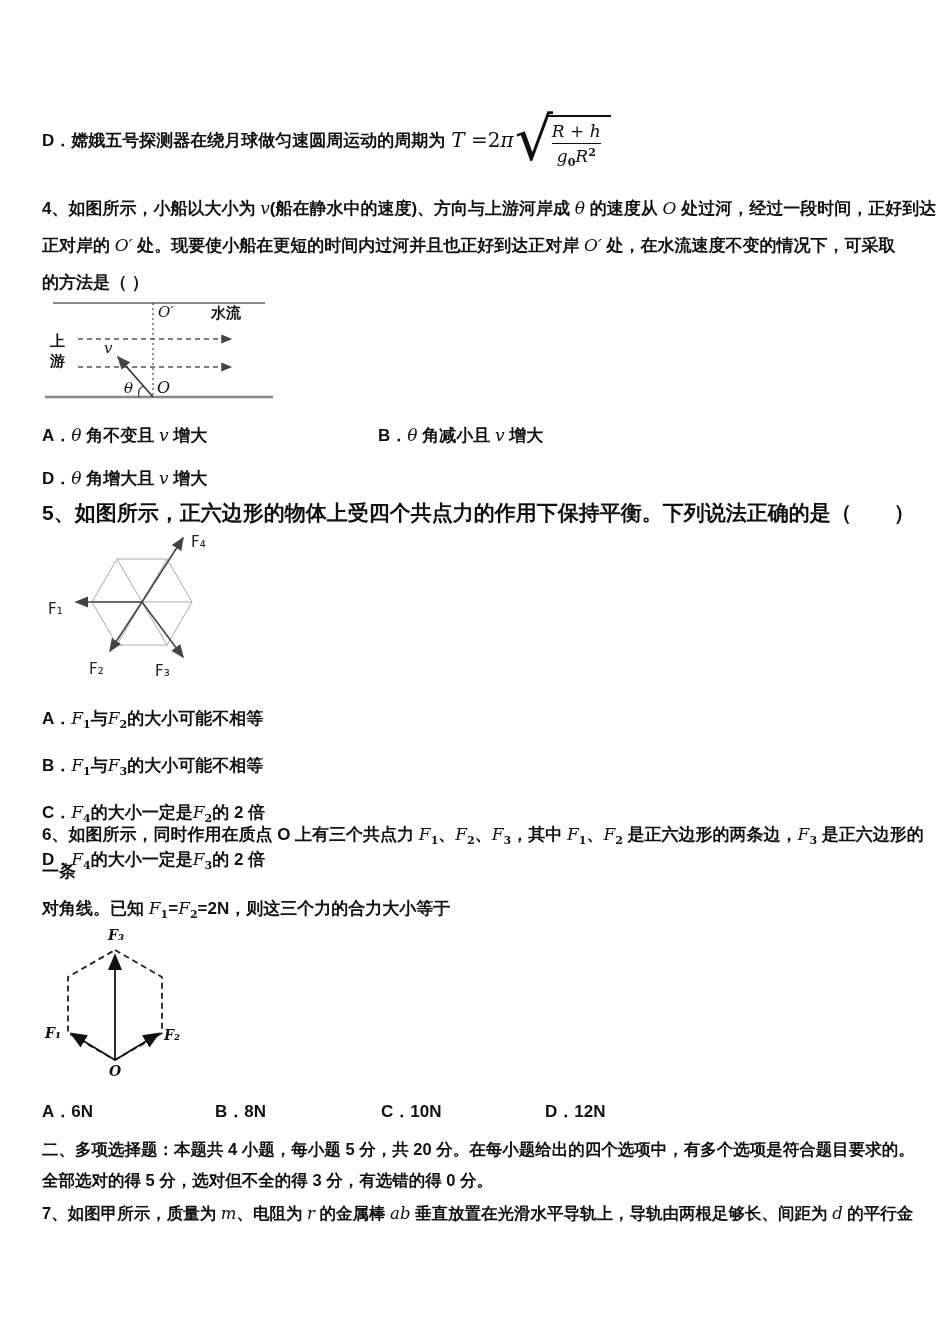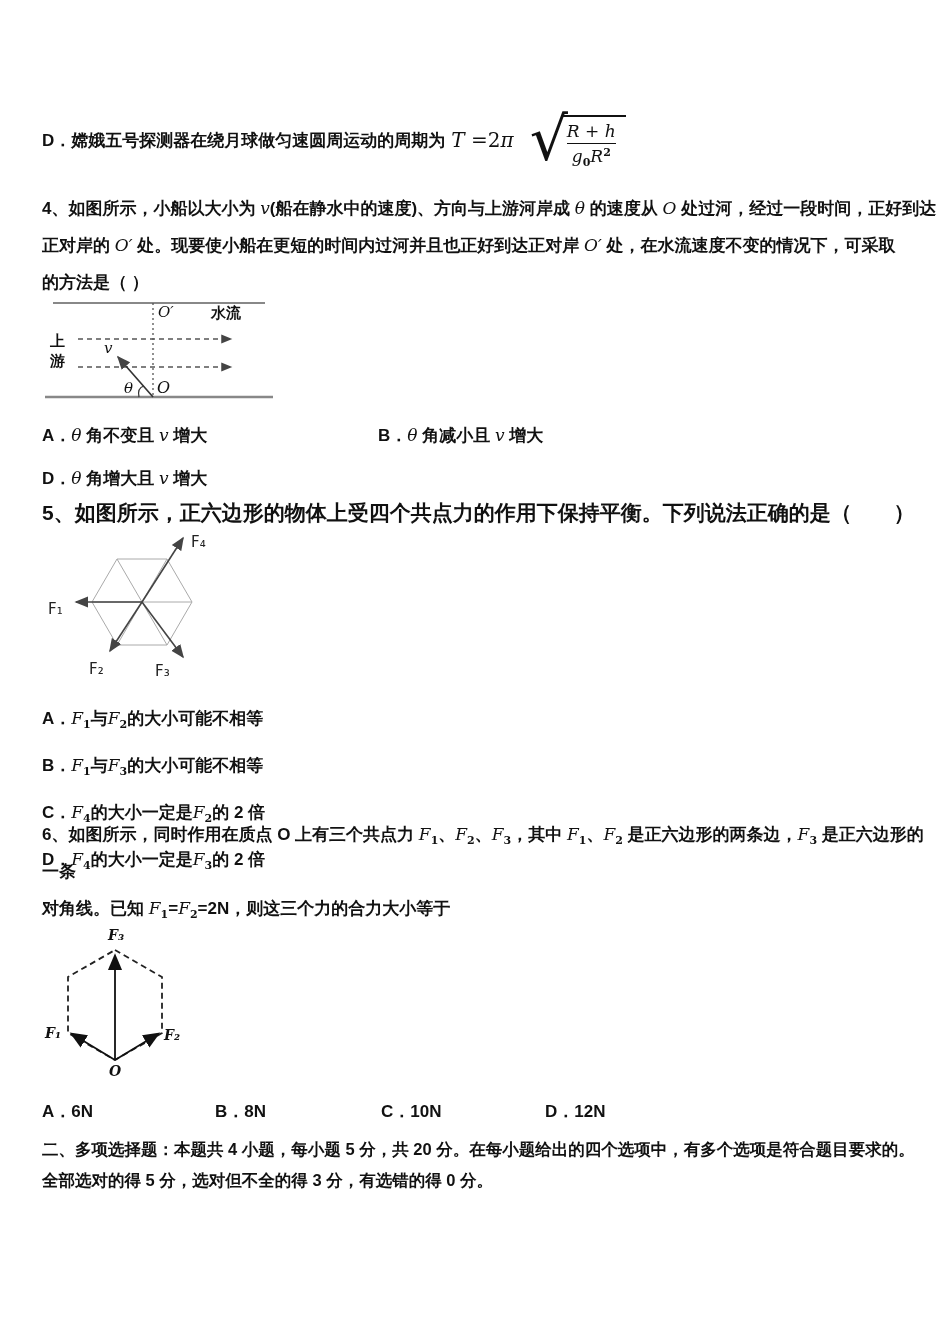--- a/index.html
+++ b/index.html
@@ -9,21 +9,21 @@
   .cn { font-weight:700; }
   .var { font-family:"DejaVu Serif","Liberation Serif",serif; font-style:italic; font-weight:500; }
   sub, sup { font-family:"DejaVu Serif","Liberation Serif",serif; font-style:normal; font-weight:600;
              font-size:11px; line-height:0; }
   sub { vertical-align:baseline; position:relative; top:4px; }
   sup { vertical-align:baseline; position:relative; top:-6px; }
 
   #optD { top:110px; display:flex; align-items:center; font-size:17px;text-align:center; }
   .formula { display:inline-flex; align-items:center; margin-left:6px;
              font-family:"DejaVu Serif","Liberation Serif",serif; font-weight:400; }
-  .f-lhs { font-size:20px; margin-right:16px; }
+  .f-lhs { font-size:20px; margin-right:1px; }
   .sqrt { display:inline-flex; align-items:center; }
   .rad { font-size:60px; font-weight:300; line-height:1; margin-right:-7px; transform:translateY(-1px); }
   .sqrt-body { display:inline-flex; flex-direction:column; align-items:center;
                border-top:2px solid #111; padding:4px 10px 0 6px; font-size:17px; }
   .frac-bar { align-self:stretch; height:0; border-top:1.6px solid #111; margin:2px 0; }
 
   #q4stem  { top:190px; width:898px; font-size:17px; line-height:37px; }
   #river   { top:292px; left:45px; }
   #q4opts  { top:424px; display:grid; grid-template-columns:336px auto; row-gap:20px;
              font-size:17px; line-height:23px; }
@@ -156,14 +156,15 @@
     <div><span>B．8N</span></div>
     <div><span>C．10N</span></div>
     <div><span>D．12N</span></div>
   </div>
 
   <div id="sec2" class="block cn">
     <div><span>二、多项选择题：本题共 4 小题，每小题 5 分，共 20 分。在每小题给出的四个选项中，有多个选项是符合题目要求的。</span></div>
     <div><span>全部选对的得 5 分，选对但不全的得 3 分，有选错的得 0 分。</span></div>
   </div>
 
+  <div id="q7" class="block cn"><span>7、如图甲所示，质量为 </span><span class="var">m</span><span>、电阻为 </span><span class="var">r</span><span> 的金属棒 </span><span class="var">ab</span><span> 垂直放置在光滑水平导轨上，导轨由两根足够长、间距为 </span><span class="var">d</span><span> 的平行金</span></div>
 
 </div>
 
 </body></html>

